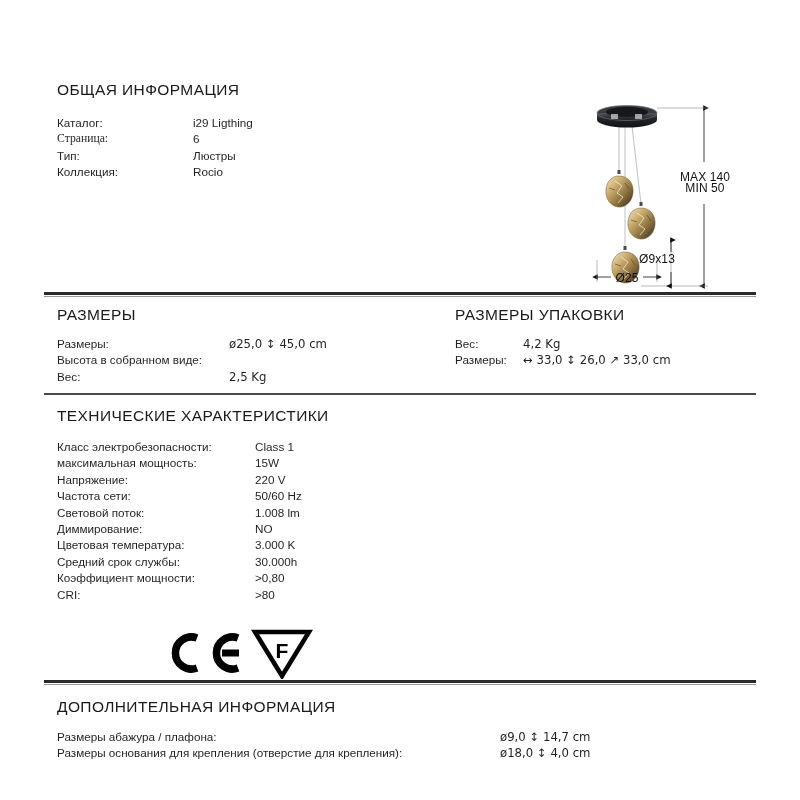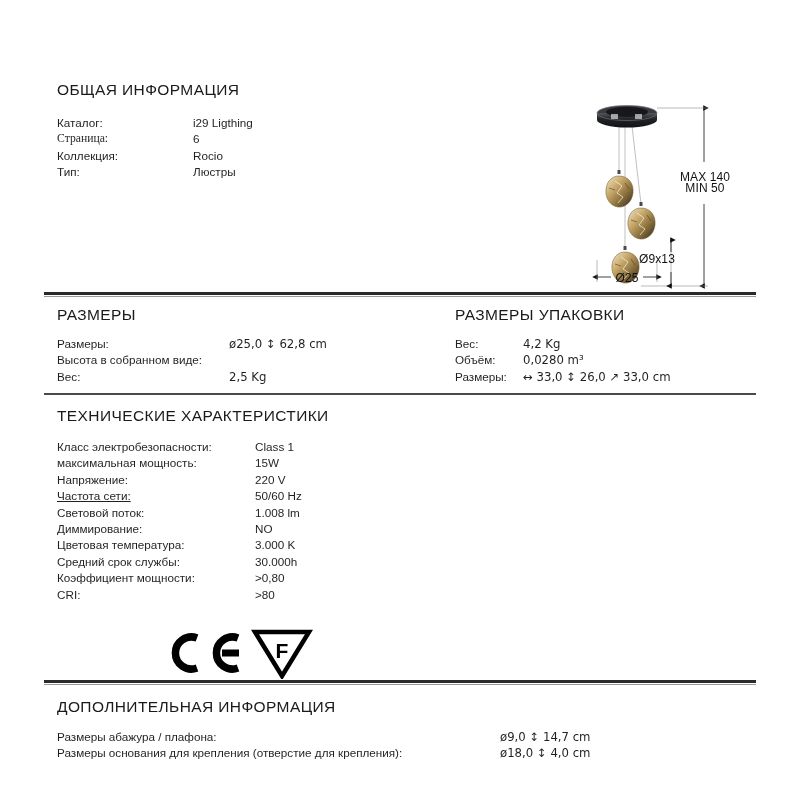--- a/index.html
+++ b/index.html
@@ -110,26 +110,26 @@
   <div class="rows" style="left:57px; top:100px;">
     <div class="row">
       <span class="lbl" style="width:136px;">Каталог:</span>
       <span class="val">i29 Ligthing</span>
     </div>
     <div class="row">
       <span class="lbl" style="width:136px;font-family:Liberation Serif, serif;">Страница:</span>
       <span class="val">6</span>
     </div>
     <div class="row">
+      <span class="lbl" style="width:136px;">Тип:</span>
+      <span class="val">Люстры</span>
+    </div>
+    <div class="row">
       <span class="lbl" style="width:136px;">Коллекция:</span>
       <span class="val">Rocio</span>
-    </div>
-    <div class="row">
-      <span class="lbl" style="width:136px;">Тип:</span>
-      <span class="val">Люстры</span>
     </div>
   </div>
 
   <div class="drawing">
     <svg width="215" height="190" viewBox="0 0 215 190">
       <defs>
         <linearGradient id="glassGrad" x1="0" y1="0" x2="1" y2="1">
           <stop offset="0%" stop-color="#f2e6cc"></stop>
           <stop offset="35%" stop-color="#c8a96a"></stop>
           <stop offset="65%" stop-color="#8a6f3c"></stop>
@@ -222,43 +222,39 @@
     <div class="dim-text" style="left:36px; top:171px; width:32px;">Ø25</div>
   </div>
 
   <div class="rule-heavy" style="top:277px;"></div>
 
   <div class="section-title" style="left:57px; top:291px;">РАЗМЕРЫ</div>
 
   <div class="rows" style="left:57px; top:321px;">
     <div class="row">
       <span class="lbl" style="width:172px;">Размеры:</span>
-      <span class="val arrow-g">ø25,0 ↕ 62,8 cm</span>
+      <span class="val arrow-g">ø25,0 ↕ 45,0 cm</span>
     </div>
     <div class="row">
       <span class="lbl" style="width:172px;">Высота в собранном виде:</span>
     </div>
     <div class="row">
       <span class="lbl" style="width:172px;">Вес:</span>
       <span class="val arrow-g">2,5 Kg</span>
     </div>
   </div>
 
   <div class="section-title" style="left:455px; top:291px;">РАЗМЕРЫ УПАКОВКИ</div>
 
   <div class="rows" style="left:455px; top:321px;">
     <div class="row">
       <span class="lbl" style="width:68px;">Вес:</span>
       <span class="val arrow-g">4,2 Kg</span>
     </div>
     <div class="row">
-      <span class="lbl" style="width:68px;">Объём:</span>
-      <span class="val arrow-g">0,0280 m³</span>
-    </div>
-    <div class="row">
       <span class="lbl" style="width:68px;">Размеры:</span>
       <span class="val arrow-g">↔ 33,0 ↕ 26,0 ↗ 33,0 cm</span>
     </div>
   </div>
 
   <div class="rule-thin" style="top:378px;"></div>
 
   <div class="section-title" style="left:57px; top:392px;">ТЕХНИЧЕСКИЕ ХАРАКТЕРИСТИКИ</div>
 
   <div class="rows" style="left:57px; top:424px;">
@@ -268,21 +264,21 @@
     </div>
     <div class="row">
       <span class="lbl" style="width:198px;">максимальная мощность:</span>
       <span class="val">15W</span>
     </div>
     <div class="row">
       <span class="lbl" style="width:198px;">Напряжение:</span>
       <span class="val">220 V</span>
     </div>
     <div class="row">
-      <span class="lbl" style="width:198px;text-decoration:underline;">Частота сети:</span>
+      <span class="lbl" style="width:198px;">Частота сети:</span>
       <span class="val">50/60 Hz</span>
     </div>
     <div class="row">
       <span class="lbl" style="width:198px;">Световой поток:</span>
       <span class="val">1.008 lm</span>
     </div>
     <div class="row">
       <span class="lbl" style="width:198px;">Диммирование:</span>
       <span class="val">NO</span>
     </div>

